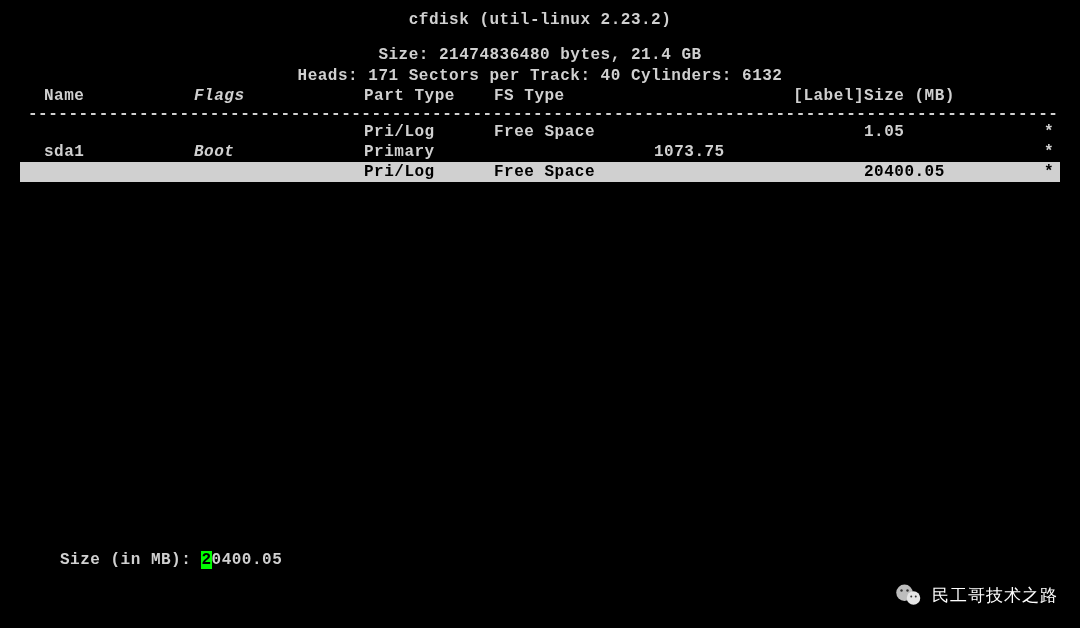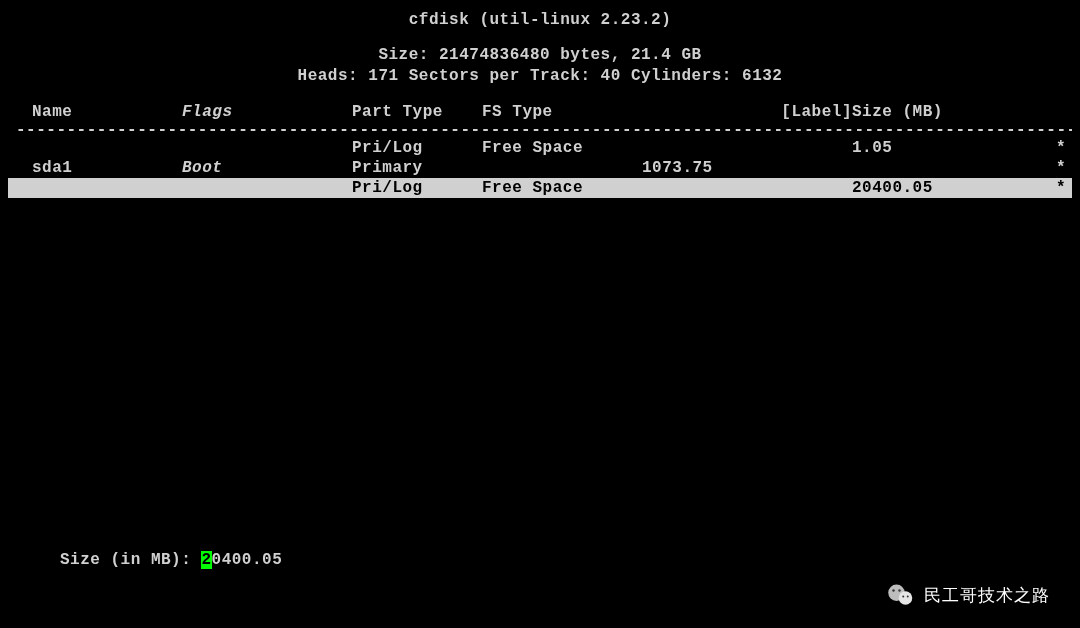--- a/index.html
+++ b/index.html
@@ -10,34 +10,34 @@
       font-family: "Courier New", monospace;
       font-size: 16px;
       font-weight: bold;
       width: 1080px;
       height: 628px;
       overflow: hidden;
       position: relative;
       letter-spacing: 0.5px;
     }
     .screen {
-      padding: 10px 8px;
+      padding: 10px 20px;
     }
     .header-center {
       text-align: center;
       line-height: 1.3;
     }
     .header-center > div {
       margin: 0;
     }
     .spacer {
       height: 14px;
     }
     .table {
-      margin-top: 16px;
+      margin-top: 0;
     }
     .row {
       display: flex;
       line-height: 1.25;
       position: relative;
     }
     .row.highlighted {
       background: #d0d0d0;
       color: #000;
     }
@@ -63,21 +63,21 @@
       bottom: 59px;
       left: 60px;
     }
     .cursor {
       background: #00ff00;
       color: #000;
     }
     .watermark {
       position: absolute;
       bottom: 18px;
-      right: 30px;
+      right: 22px;
       display: flex;
       align-items: center;
       color: #fff;
       font-family: sans-serif;
       font-size: 17px;
       font-weight: normal;
       letter-spacing: 1px;
     }
     .wechat-icon {
       width: 30px;

